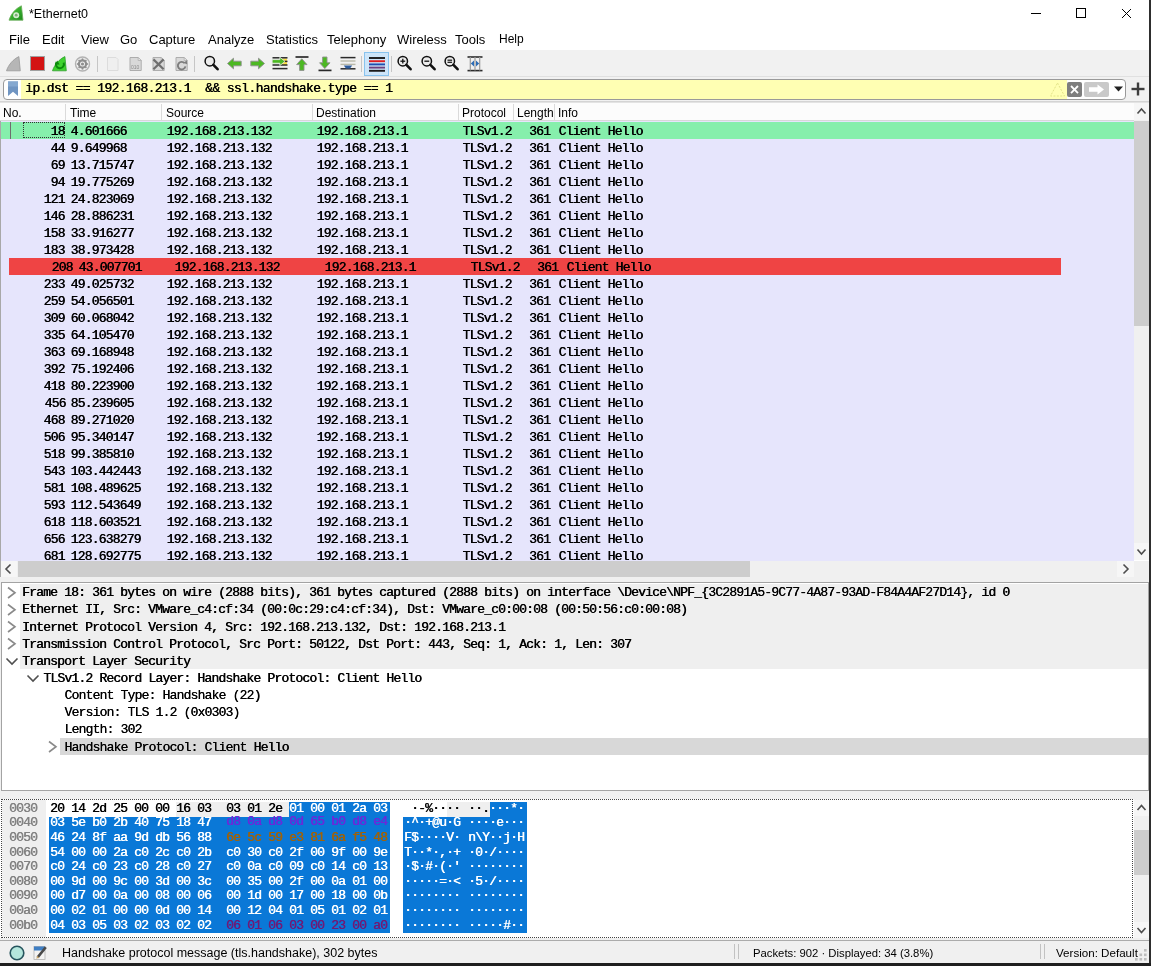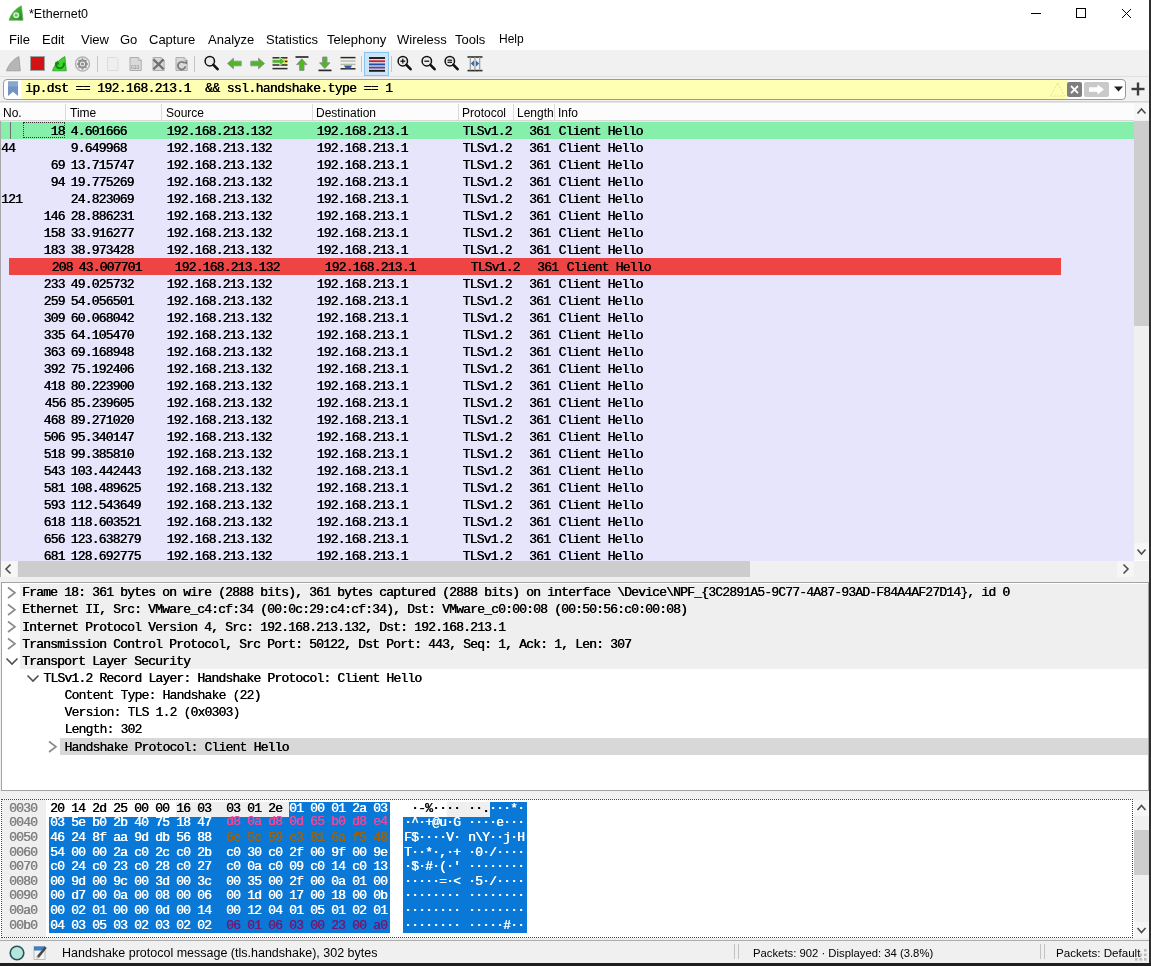--- a/index.html
+++ b/index.html
@@ -226,21 +226,21 @@
 <div class="a" style="left:22px;top:0;width:42px;height:16px;border:1px dotted #333"></div>
 <div class="a mono" style="left:0;top:2.8px;width:63.5px;text-align:right">18</div>
 <div class="a mono" style="left:69.5px;top:2.8px">4.601666</div>
 <div class="a mono" style="left:165.5px;top:2.8px">192.168.213.132</div>
 <div class="a mono" style="left:315.5px;top:2.8px">192.168.213.1</div>
 <div class="a mono" style="left:461.5px;top:2.8px">TLSv1.2</div>
 <div class="a mono" style="left:487px;top:2.8px;width:62px;text-align:right">361</div>
 <div class="a mono" style="left:557.5px;top:2.8px">Client Hello</div>
 </div>
 <div class="a" style="left:0;top:18px;width:1133px;height:17px;background:#e6e5fc">
-<div class="a mono" style="left:0;top:2.8px;width:63.5px;">44</div>
+<div class="a mono" style="left:0;top:2.8px;width:63.5px;text-align:right">44</div>
 <div class="a mono" style="left:69.5px;top:2.8px">9.649968</div>
 <div class="a mono" style="left:165.5px;top:2.8px">192.168.213.132</div>
 <div class="a mono" style="left:315.5px;top:2.8px">192.168.213.1</div>
 <div class="a mono" style="left:461.5px;top:2.8px">TLSv1.2</div>
 <div class="a mono" style="left:487px;top:2.8px;width:62px;text-align:right">361</div>
 <div class="a mono" style="left:557.5px;top:2.8px">Client Hello</div>
 </div>
 <div class="a" style="left:0;top:35px;width:1133px;height:17px;background:#e6e5fc">
 <div class="a mono" style="left:0;top:2.8px;width:63.5px;text-align:right">69</div>
 <div class="a mono" style="left:69.5px;top:2.8px">13.715747</div>
@@ -253,21 +253,21 @@
 <div class="a" style="left:0;top:52px;width:1133px;height:17px;background:#e6e5fc">
 <div class="a mono" style="left:0;top:2.8px;width:63.5px;text-align:right">94</div>
 <div class="a mono" style="left:69.5px;top:2.8px">19.775269</div>
 <div class="a mono" style="left:165.5px;top:2.8px">192.168.213.132</div>
 <div class="a mono" style="left:315.5px;top:2.8px">192.168.213.1</div>
 <div class="a mono" style="left:461.5px;top:2.8px">TLSv1.2</div>
 <div class="a mono" style="left:487px;top:2.8px;width:62px;text-align:right">361</div>
 <div class="a mono" style="left:557.5px;top:2.8px">Client Hello</div>
 </div>
 <div class="a" style="left:0;top:69px;width:1133px;height:17px;background:#e6e5fc">
-<div class="a mono" style="left:0;top:2.8px;width:63.5px;">121</div>
+<div class="a mono" style="left:0;top:2.8px;width:63.5px;text-align:right">121</div>
 <div class="a mono" style="left:69.5px;top:2.8px">24.823069</div>
 <div class="a mono" style="left:165.5px;top:2.8px">192.168.213.132</div>
 <div class="a mono" style="left:315.5px;top:2.8px">192.168.213.1</div>
 <div class="a mono" style="left:461.5px;top:2.8px">TLSv1.2</div>
 <div class="a mono" style="left:487px;top:2.8px;width:62px;text-align:right">361</div>
 <div class="a mono" style="left:557.5px;top:2.8px">Client Hello</div>
 </div>
 <div class="a" style="left:0;top:86px;width:1133px;height:17px;background:#e6e5fc">
 <div class="a mono" style="left:0;top:2.8px;width:63.5px;text-align:right">146</div>
 <div class="a mono" style="left:69.5px;top:2.8px">28.886231</div>
@@ -527,21 +527,21 @@
 <div class="a" style="left:490px;top:802.0px;width:37px;height:14.6px;background:#0a78d7"></div>
 <div class="a mono" style="left:9px;top:801.8px;color:#828282">0030</div>
 <div class="a mono" style="left:50px;top:801.8px;color:#000">20 14 2d 25 00 00 16 03</div>
 <div class="a mono" style="left:226px;top:801.8px"><span style="color:#000">03 01 2e </span><span style="color:#fff">01 00 01 2a 03</span></div>
 <div class="a mono" style="left:404px;top:801.8px;color:#000"> ·-%····</div>
 <div class="a mono" style="left:468px;top:801.8px"><span style="color:#000">··.</span><span style="color:#fff">···*·</span></div>
 <div class="a" style="left:49px;top:816.6px;width:341px;height:14.6px;background:#0a78d7"></div>
 <div class="a" style="left:403px;top:816.6px;width:124px;height:14.6px;background:#0a78d7"></div>
 <div class="a mono" style="left:9px;top:816.4px;color:#828282">0040</div>
 <div class="a mono" style="left:50px;top:816.4px;color:#fff">03 5e b0 2b 40 75 18 47</div>
-<div class="a mono" style="left:226px;top:815px;color:#ec4899">d8 0a d8 0d 65 b0 d8 e4</div>
+<div class="a mono" style="left:226px;top:815px;color:#6d28d9">d8 0a d8 0d 65 b0 d8 e4</div>
 <div class="a mono" style="left:404px;top:816.4px;color:#fff">·^·+@u·G</div>
 <div class="a mono" style="left:468px;top:816.4px;color:#fff">····e···</div>
 <div class="a" style="left:49px;top:831.2px;width:341px;height:14.6px;background:#0a78d7"></div>
 <div class="a" style="left:403px;top:831.2px;width:124px;height:14.6px;background:#0a78d7"></div>
 <div class="a mono" style="left:9px;top:831.0px;color:#828282">0050</div>
 <div class="a mono" style="left:50px;top:831.0px;color:#fff">46 24 8f aa 9d db 56 88</div>
 <div class="a mono" style="left:226px;top:831.0px;color:#a16207">6e 5c 59 e3 81 6a f5 48</div>
 <div class="a mono" style="left:404px;top:831.0px;color:#fff">F$····V·</div>
 <div class="a mono" style="left:468px;top:831.0px;color:#fff">n\Y··j·H</div>
 <div class="a" style="left:49px;top:845.8px;width:341px;height:14.6px;background:#0a78d7"></div>
@@ -607,21 +607,21 @@
 <rect x="1" y="1.5" width="11" height="4" fill="#3f7fc4"></rect>
 <line x1="12.8" y1="2.2" x2="4.6" y2="12.4" stroke="#4a4a4a" stroke-width="2.6"></line>
 <path d="M4.2 10.8 L3.2 13.8 L6.2 12.8 Z" fill="#c9a66a"></path>
 </svg>
 <div class="a" style="left:62px;top:945.7px;font-size:12.5px">Handshake protocol message (tls.handshake), 302 bytes</div>
 <div class="a" style="left:734px;top:944px;width:1px;height:15px;background:#c2c2c2"></div>
 <div class="a" style="left:738px;top:944px;width:1px;height:15px;background:#c2c2c2"></div>
 <div class="a" style="left:753px;top:946.5px;font-size:11.3px">Packets: 902 · Displayed: 34 (3.8%)</div>
 <div class="a" style="left:1040px;top:944px;width:1px;height:15px;background:#c2c2c2"></div>
 <div class="a" style="left:1044px;top:944px;width:1px;height:15px;background:#c2c2c2"></div>
-<div class="a" style="left:1056px;top:946px;font-size:11.6px">Packets: Default</div>
+<div class="a" style="left:1056px;top:946px;font-size:11.6px">Version: Default</div>
 <svg class="a" style="left:1135px;top:949px" width="14" height="13" viewBox="0 0 14 13">
     <g fill="#bdbdbd">
       <rect x="9" y="0" width="2.6" height="2.6"></rect>
       <rect x="4.5" y="4.5" width="2.6" height="2.6"></rect>
       <rect x="9" y="4.5" width="2.6" height="2.6"></rect>
       <rect x="0" y="9" width="2.6" height="2.6"></rect>
       <rect x="4.5" y="9" width="2.6" height="2.6"></rect>
       <rect x="9" y="9" width="2.6" height="2.6"></rect>
     </g>
   </svg>

